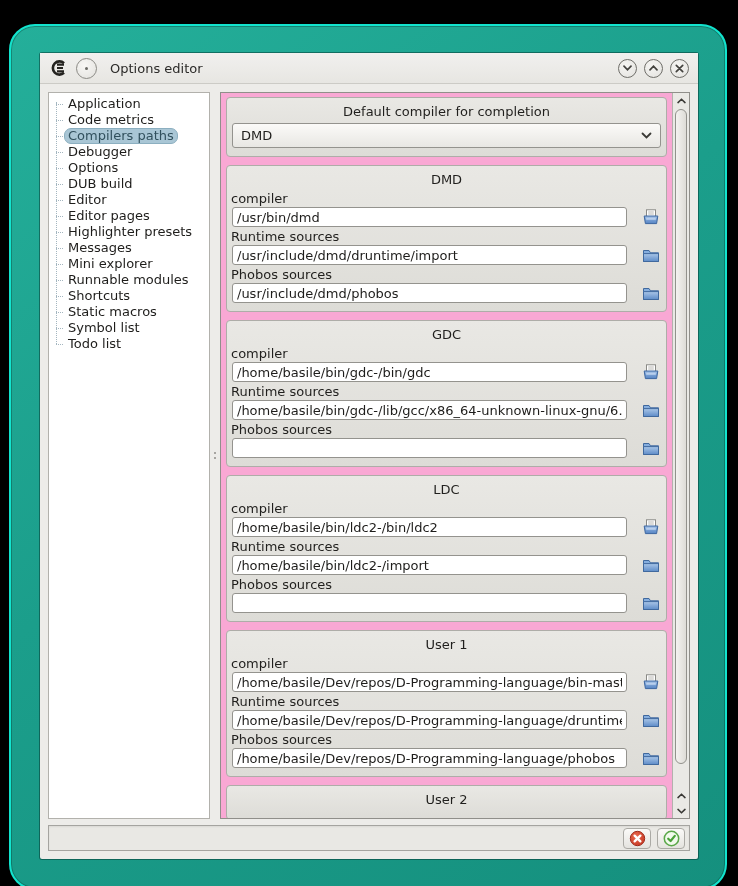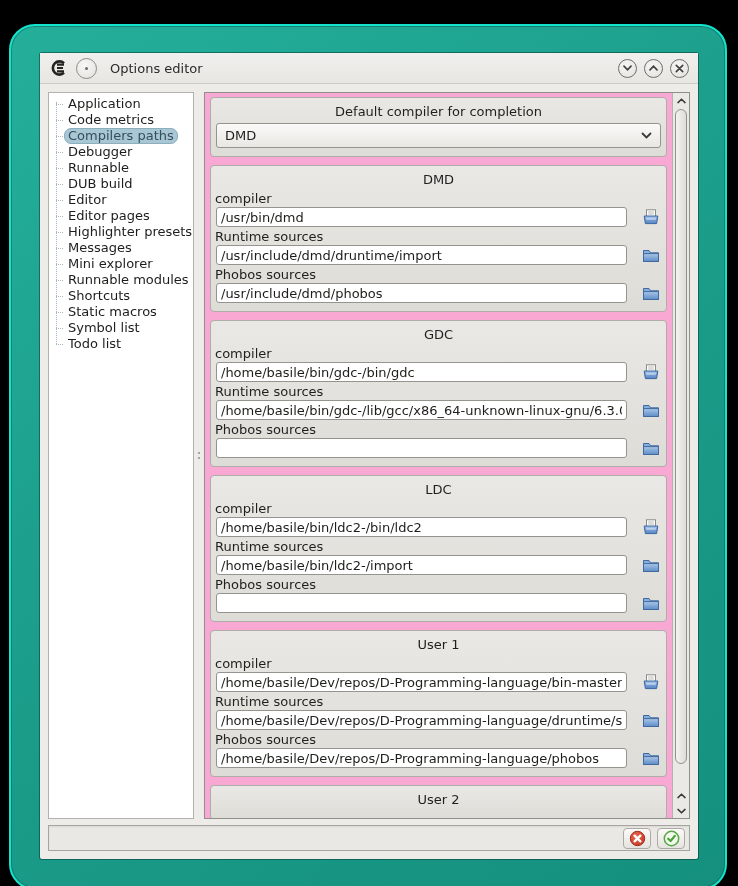--- a/index.html
+++ b/index.html
@@ -19,21 +19,21 @@
     background:radial-gradient(circle at 40% 35%,#f8f7f5,#e2e1dd);display:flex;align-items:center;justify-content:center;}
   .menu-btn .dot{width:3px;height:3px;border-radius:50%;background:#6a6964;}
   .title-text{font-size:13px;color:#2c2b29;margin-left:6px;}
   .tb-right{margin-left:auto;display:flex;gap:7px;}
   .circle-btn{width:19px;height:19px;border-radius:50%;border:1.5px solid #6f6e69;box-sizing:border-box;
     background:radial-gradient(circle at 40% 35%,#f6f5f3,#e3e2de);display:flex;align-items:center;justify-content:center;}
   
   .content{position:absolute;top:31px;left:0;right:0;bottom:0;padding:8px;display:flex;flex-direction:column;gap:6px;box-sizing:border-box;}
   .work{flex:1;display:flex;min-height:0;}
   
-  .sidebar{width:146px;background:#fff;border:1px solid #b2b1ac;box-sizing:border-box;padding:3px 4px 2px 2px;position:relative;overflow:hidden;}
+  .sidebar{width:162px;background:#fff;border:1px solid #b2b1ac;box-sizing:border-box;padding:3px 4px 2px 2px;position:relative;overflow:hidden;}
   .tree{position:relative;padding-left:0;}
   .tree:before{content:"";position:absolute;left:5px;top:6px;bottom:8px;border-left:1px dotted #a4b6c0;}
   .tree-item{position:relative;height:16px;display:flex;align-items:center;padding-left:13px;font-size:13px;color:#1e1d1b;cursor:default;}
   .tree-item:before{content:"";position:absolute;left:5px;top:8px;width:7px;border-top:1px dotted #a4b6c0;}
   .tree-label{white-space:nowrap;padding:0 3px;border:1px solid transparent;line-height:14px;}
   .tree-label.selected{background:#a9c6d5;border:1px solid #8cafc0;border-radius:7px;color:#31505d;}
   
   .splitter{width:10px;display:flex;flex-direction:column;align-items:center;justify-content:center;gap:3px;}
   .splitter .grip{width:2px;height:2px;border-radius:50%;background:#8f8e89;}
   
@@ -132,21 +132,21 @@
 
   <div class="tree-item">
     <span class="tree-label selected">Compilers paths</span>
   </div>
 
   <div class="tree-item">
     <span class="tree-label">Debugger</span>
   </div>
 
   <div class="tree-item">
-    <span class="tree-label">Runnable</span>
+    <span class="tree-label">Options</span>
   </div>
 
   <div class="tree-item">
     <span class="tree-label">DUB build</span>
   </div>
 
   <div class="tree-item">
     <span class="tree-label">Editor</span>
   </div>
 

